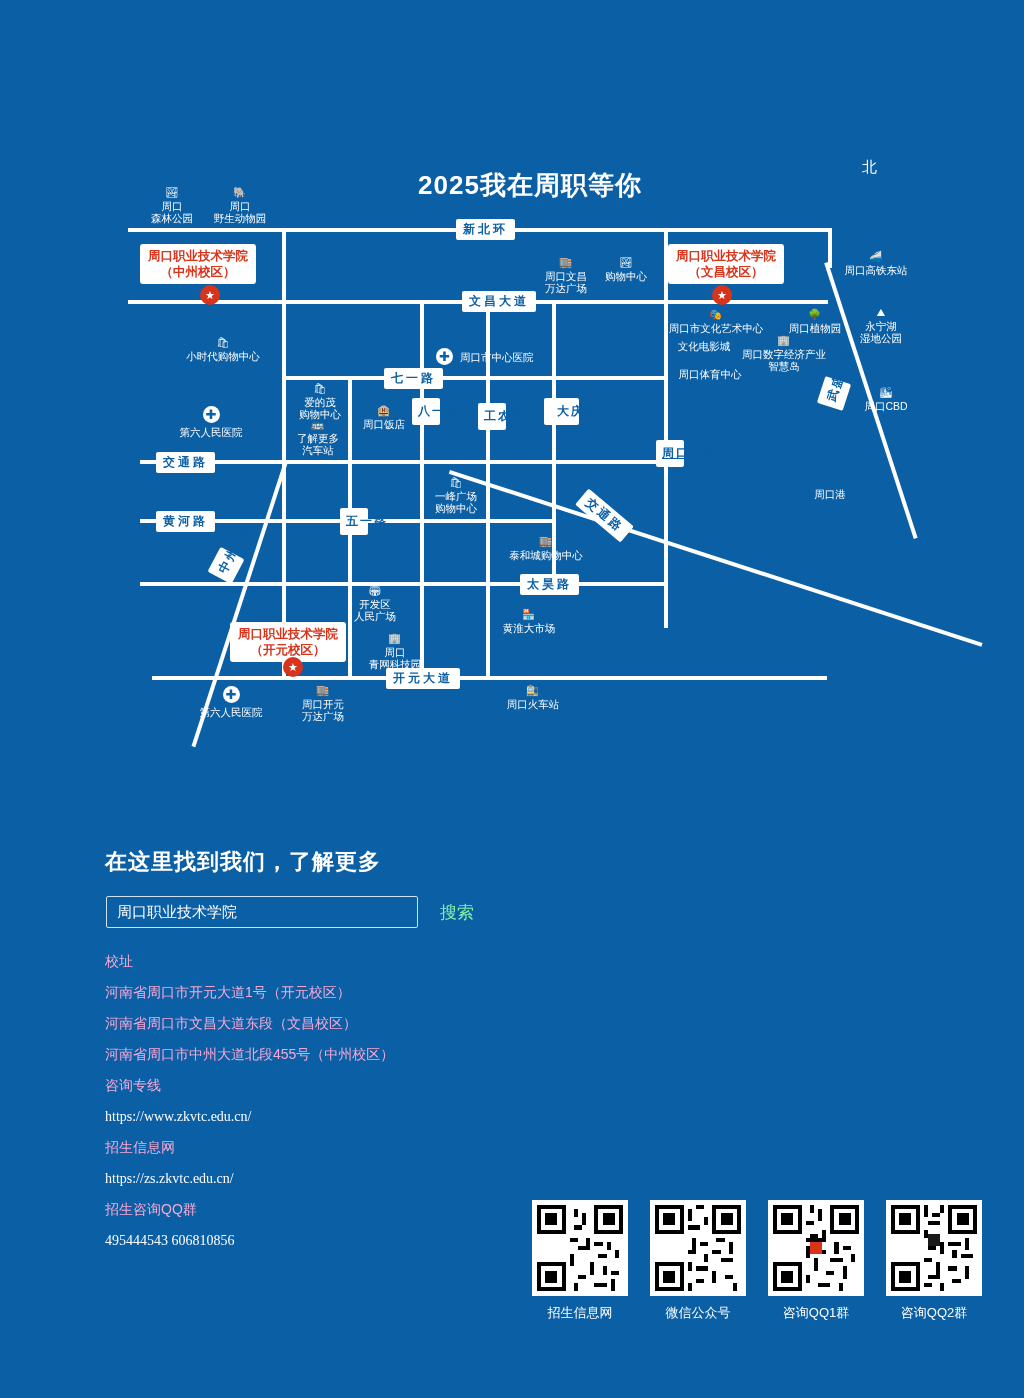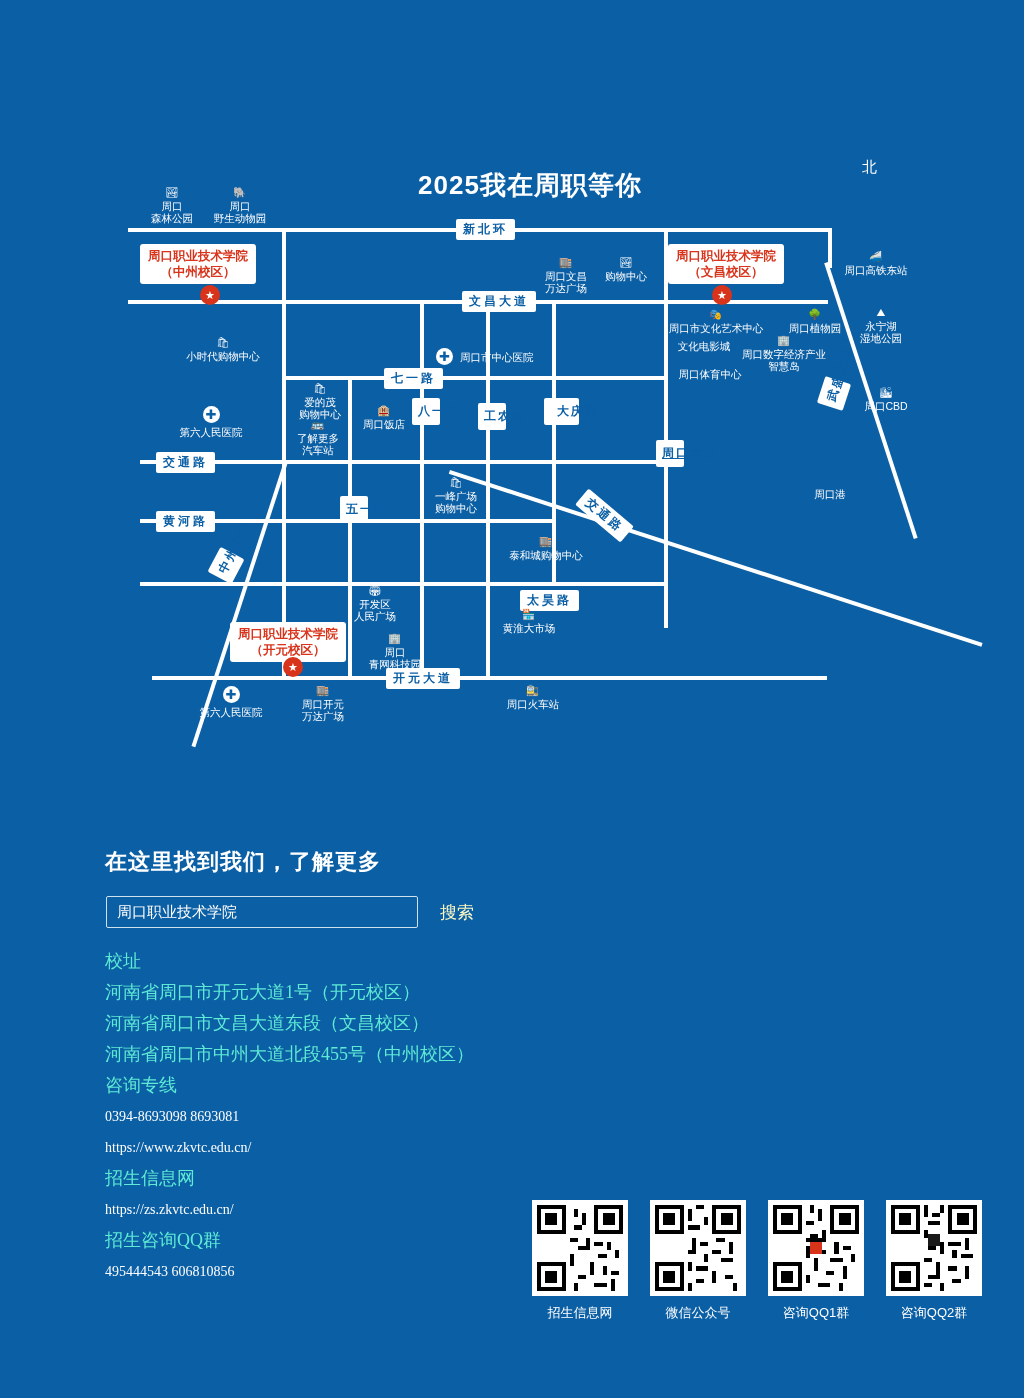--- a/index.html
+++ b/index.html
@@ -65,25 +65,25 @@
   .heading{
     position:absolute;left:105px;top:27px;font-size:22px;font-weight:bold;color:#fff;letter-spacing:1px;
   }
   .searchbox{
     position:absolute;left:106px;top:76px;width:312px;height:32px;
     border:1px solid #cfe0ef;background:transparent;border-radius:2px;
     color:#ffffff;font-size:15px;padding:0 10px;box-sizing:border-box;
     font-family:"Liberation Sans","DejaVu Sans",sans-serif;
   }
   .searchbtn{
-    position:absolute;left:434px;top:80px;font-size:17px;color:#fef9c3;background:none;border:none;cursor:pointer;
+    position:absolute;left:434px;top:80px;font-size:17px;color:#86efac;background:none;border:none;cursor:pointer;
     font-family:"Liberation Sans","DejaVu Sans",sans-serif;
   }
   .addr{position:absolute;left:105px;top:126px;width:560px;}
-  .addr .t{font-size:18px;line-height:31px;color:#5eead4;font-family:Liberation Serif, serif;}
+  .addr .t{font-size:14px;line-height:31px;color:#f9a8d4;}
   .addr .s{font-size:14px;line-height:31px;color:#ffffff;font-family:"Liberation Serif","DejaVu Serif",serif;}
 
   
   .qrs{position:absolute;left:532px;top:380px;display:flex;gap:22px;}
   .qrbox{width:96px;text-align:center;}
   .qr{width:96px;height:96px;background:#ffffff;padding:5px;box-sizing:border-box;}
   .qr svg{display:block;}
   .qrcap{margin-top:8px;font-size:13px;color:#fff;}
 </style>
 </head>
@@ -114,28 +114,28 @@
 
     <div class="road diag" style="left:288px;top:462px;width:300px;transform:rotate(108deg);"></div>
     <div class="road diag" style="left:828px;top:262px;width:290px;transform:rotate(72deg);"></div>
     <div class="road diag" style="left:450px;top:470px;width:560px;transform:rotate(18deg);"></div>
 
     <div class="label" style="left:456px;top:219px;">新北环</div>
     <div class="label" style="left:462px;top:291px;">文昌大道</div>
     <div class="label" style="left:384px;top:368px;">七一路</div>
     <div class="label" style="left:156px;top:452px;">交通路</div>
     <div class="label" style="left:156px;top:511px;">黄河路</div>
-    <div class="label" style="left:520px;top:574px;margin-top:16px;">太昊路</div>
+    <div class="label" style="left:520px;top:574px;">太昊路</div>
     <div class="label" style="left:386px;top:668px;">开元大道</div>
 
     <div class="label v" style="left:412px;top:398px;">八一路</div>
     <div class="label v" style="left:478px;top:403px;">工农路</div>
     <div class="label v" style="left:544px;top:398px;padding-left:13px;">大庆路</div>
     <div class="label v" style="left:656px;top:440px;text-decoration:underline;">周口大道</div>
-    <div class="label v" style="left:340px;top:496px;">五一路</div>
+    <div class="label v" style="left:340px;top:508px;">五一路</div>
 
     <div class="label v rotn" style="left:212px;top:552px;">中州大道</div>
     <div class="label v rotn2" style="left:820px;top:380px;">武盛大道</div>
     <div class="label rot" style="left:575px;top:505px;">交通路</div>
 
     <div class="campus" style="left:140px;top:244px;">
       <span>周口职业技术学院</span>
       <span class="l2">（中州校区）</span>
     </div>
     <span class="crest" style="position:absolute;left:200px;top:283px;">★</span>
@@ -276,21 +276,20 @@
 
     <input class="searchbox" type="text" value="周口职业技术学院" style="">
     <button class="searchbtn">搜索</button>
 
     <div class="addr">
       <div class="t">校址</div>
       <div class="t">河南省周口市开元大道1号（开元校区）</div>
       <div class="t">河南省周口市文昌大道东段（文昌校区）</div>
       <div class="t">河南省周口市中州大道北段455号（中州校区）</div>
       <div class="t">咨询专线</div>
-      <div class="s">0394-8693098   8693081</div>
       <div class="s">https://www.zkvtc.edu.cn/</div>
       <div class="t">招生信息网</div>
       <div class="s">https://zs.zkvtc.edu.cn/</div>
       <div class="t">招生咨询QQ群</div>
       <div class="s">495444543   606810856</div>
     </div>
 
     <div class="qrs">
       <div class="qrbox">
         <div class="qr">

